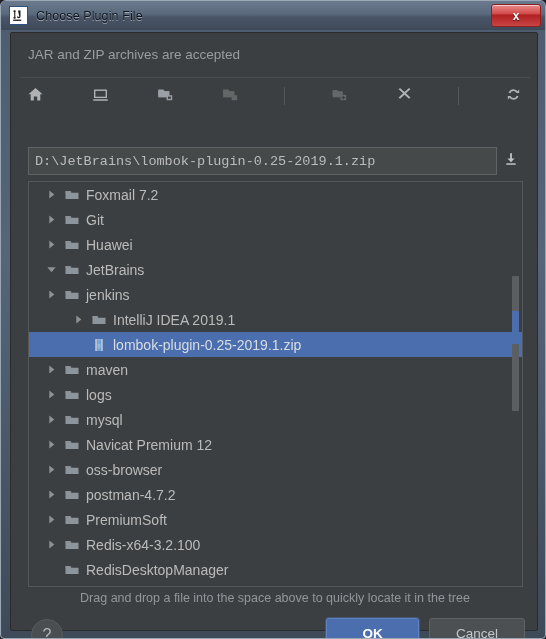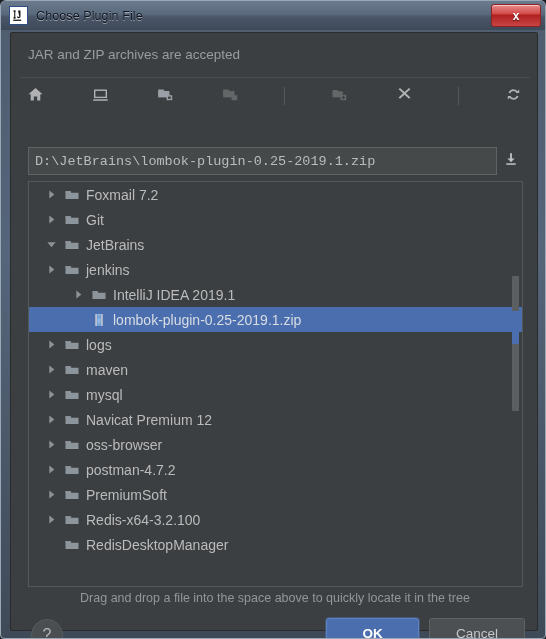--- a/index.html
+++ b/index.html
@@ -466,20 +466,35 @@
                 <path d="M1.5 4.2 h4.4 l1.2 1.5 h7.4 v6.4 h-13 z" fill="#8d959c"></path>
                 <rect x="1.5" y="4.2" width="5.6" height="1.6" fill="#8d959c"></rect>
               </svg>
             </span>
             <span class="tw-label">Git</span>
           </div>
           <div class="tree-row">
             <span style="width: 12px; flex: 0 0 auto;"></span>
             <span class="tw-arrow">
               <span><svg width="11" height="11" viewBox="0 0 11 11">
+                  <path d="M3.3 1.4 V9.6 L8.3 5.5 Z" fill="#8f9295"></path>
+                </svg></span>
+            </span>
+            <span class="tw-icon">
+              <svg width="16" height="16" viewBox="0 0 16 16">
+                <path d="M1.5 4.2 h4.4 l1.2 1.5 h7.4 v6.4 h-13 z" fill="#8d959c"></path>
+                <rect x="1.5" y="4.2" width="5.6" height="1.6" fill="#8d959c"></rect>
+              </svg>
+            </span>
+            <span class="tw-label">Huawei</span>
+          </div>
+          <div class="tree-row">
+            <span style="width: 12px; flex: 0 0 auto;"></span>
+            <span class="tw-arrow">
+              <span><svg width="11" height="11" viewBox="0 0 11 11">
                   <path d="M1.4 3.3 H9.6 L5.5 8.3 Z" fill="#8f9295"></path>
                 </svg></span>
             </span>
             <span class="tw-icon">
               <svg width="16" height="16" viewBox="0 0 16 16">
                 <path d="M1.5 4.2 h4.4 l1.2 1.5 h7.4 v6.4 h-13 z" fill="#8d959c"></path>
                 <rect x="1.5" y="4.2" width="5.6" height="1.6" fill="#8d959c"></rect>
               </svg>
             </span>
             <span class="tw-label">JetBrains</span>
@@ -543,36 +558,36 @@
               <span><svg width="11" height="11" viewBox="0 0 11 11">
                   <path d="M3.3 1.4 V9.6 L8.3 5.5 Z" fill="#8f9295"></path>
                 </svg></span>
             </span>
             <span class="tw-icon">
               <svg width="16" height="16" viewBox="0 0 16 16">
                 <path d="M1.5 4.2 h4.4 l1.2 1.5 h7.4 v6.4 h-13 z" fill="#8d959c"></path>
                 <rect x="1.5" y="4.2" width="5.6" height="1.6" fill="#8d959c"></rect>
               </svg>
             </span>
+            <span class="tw-label">maven</span>
+          </div>
+          <div class="tree-row">
+            <span style="width: 12px; flex: 0 0 auto;"></span>
+            <span class="tw-arrow">
+              <span><svg width="11" height="11" viewBox="0 0 11 11">
+                  <path d="M3.3 1.4 V9.6 L8.3 5.5 Z" fill="#8f9295"></path>
+                </svg></span>
+            </span>
+            <span class="tw-icon">
+              <svg width="16" height="16" viewBox="0 0 16 16">
+                <path d="M1.5 4.2 h4.4 l1.2 1.5 h7.4 v6.4 h-13 z" fill="#8d959c"></path>
+                <rect x="1.5" y="4.2" width="5.6" height="1.6" fill="#8d959c"></rect>
+              </svg>
+            </span>
             <span class="tw-label">logs</span>
-          </div>
-          <div class="tree-row">
-            <span style="width: 12px; flex: 0 0 auto;"></span>
-            <span class="tw-arrow">
-              <span><svg width="11" height="11" viewBox="0 0 11 11">
-                  <path d="M3.3 1.4 V9.6 L8.3 5.5 Z" fill="#8f9295"></path>
-                </svg></span>
-            </span>
-            <span class="tw-icon">
-              <svg width="16" height="16" viewBox="0 0 16 16">
-                <path d="M1.5 4.2 h4.4 l1.2 1.5 h7.4 v6.4 h-13 z" fill="#8d959c"></path>
-                <rect x="1.5" y="4.2" width="5.6" height="1.6" fill="#8d959c"></rect>
-              </svg>
-            </span>
-            <span class="tw-label">maven</span>
           </div>
           <div class="tree-row">
             <span style="width: 12px; flex: 0 0 auto;"></span>
             <span class="tw-arrow">
               <span><svg width="11" height="11" viewBox="0 0 11 11">
                   <path d="M3.3 1.4 V9.6 L8.3 5.5 Z" fill="#8f9295"></path>
                 </svg></span>
             </span>
             <span class="tw-icon">
               <svg width="16" height="16" viewBox="0 0 16 16">

